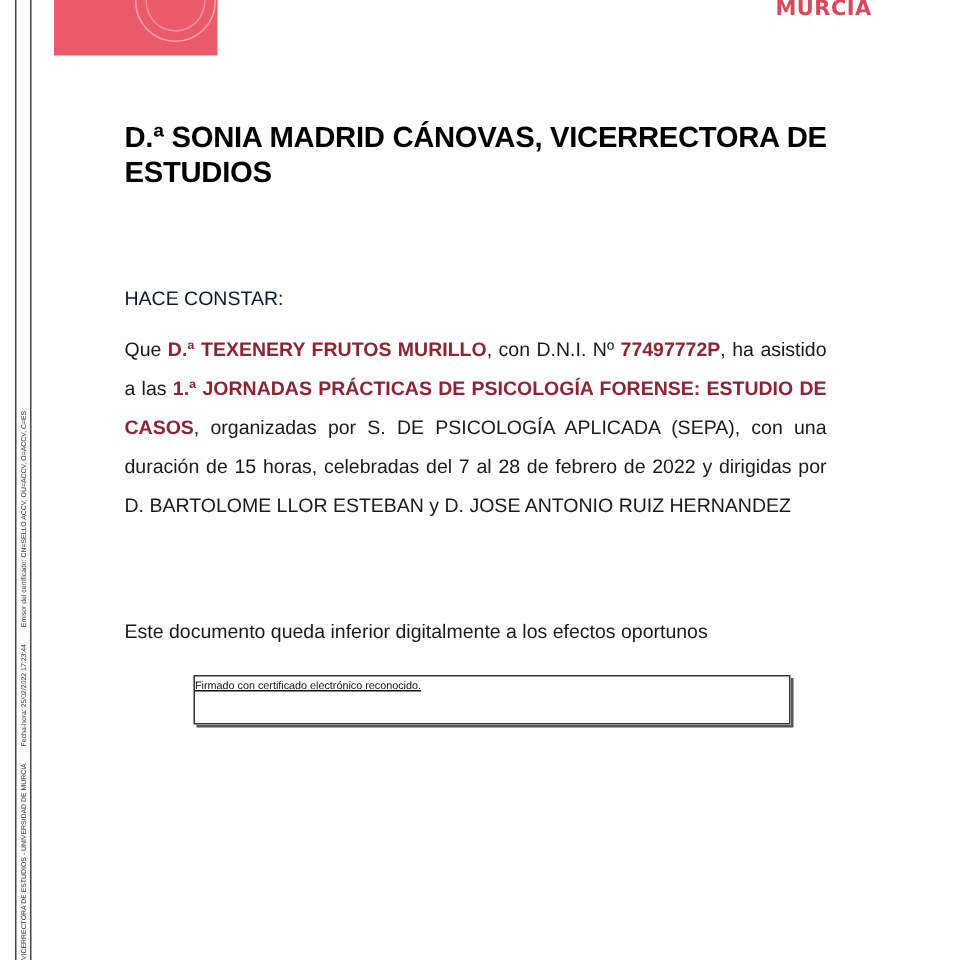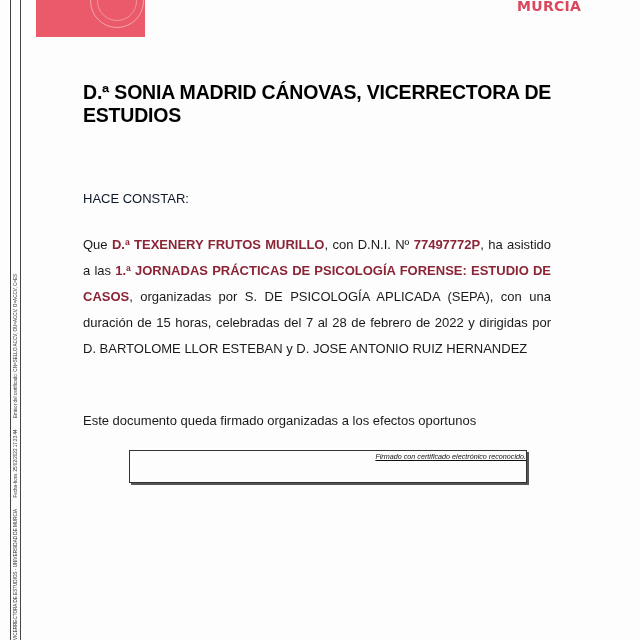--- a/index.html
+++ b/index.html
@@ -45,32 +45,32 @@
     .title {
       position: absolute; left: 83px; top: 81px; width: 480px;
       font-weight: bold; font-size: 19.5px; line-height: 23px;
       color: #000000; letter-spacing: -0.2px;
     }
     .hace {
       position: absolute; left: 83px; top: 191px;
       font-weight: normal; font-size: 13px; color: #0f172a;
     }
     .body-text {
-      position: absolute; left: 83px; top: 232px; width: 468px;
+      position: absolute; left: 83px; top: 220px; width: 468px;
       font-size: 13px; line-height: 26px; text-align: justify;
     }
     .body-text .hl { color: #8b2536; font-weight: bold; }
     .firmado {
       position: absolute; left: 83px; top: 413px;
       font-size: 13px;
     }
     .sig-box {
       position: absolute; left: 129px; top: 450px; width: 396px; height: 30px;
       border: 1px solid #333; box-shadow: 2px 2px 0 #555;
-      font-style: italic; font-size: 7.2px; line-height: 9.5px; text-align: right;
+      font-size: 7.2px; line-height: 9.5px; text-align: left;
       padding-top: 1px; color: #111;
     }
     .sig-box div:last-child { text-decoration: underline; }
   </style>
 </head>
 <body>
 
 <div class="vline l1"></div>
 <div class="vline l2"></div>
 
@@ -84,17 +84,17 @@
   <div class="seal"></div>
 </div>
 <div class="univ-name">MURCIA</div>
 
 <div class="title">D.ª SONIA MADRID CÁNOVAS, VICERRECTORA DE ESTUDIOS</div>
 
 <div class="hace">HACE CONSTAR:</div>
 
 <div class="body-text"><span>Que </span><span class="hl">D.ª TEXENERY FRUTOS MURILLO</span><span>, con D.N.I. Nº </span><span class="hl">77497772P</span><span>, ha asistido a las </span><span class="hl">1.ª JORNADAS PRÁCTICAS DE PSICOLOGÍA FORENSE: ESTUDIO DE CASOS</span><span>, organizadas por S. DE PSICOLOGÍA APLICADA (SEPA), con una duración de 15 horas, celebradas del 7 al 28 de febrero de 2022 y dirigidas por D. BARTOLOME LLOR ESTEBAN y D. JOSE ANTONIO RUIZ HERNANDEZ</span></div>
 
-<div class="firmado">Este documento queda firmado organizadas a los efectos oportunos</div>
+<div class="firmado">Este documento queda inferior digitalmente a los efectos oportunos</div>
 
 <div class="sig-box">
   <div>Firmado con certificado electrónico reconocido.</div>
 </div>
 
 </body></html>

